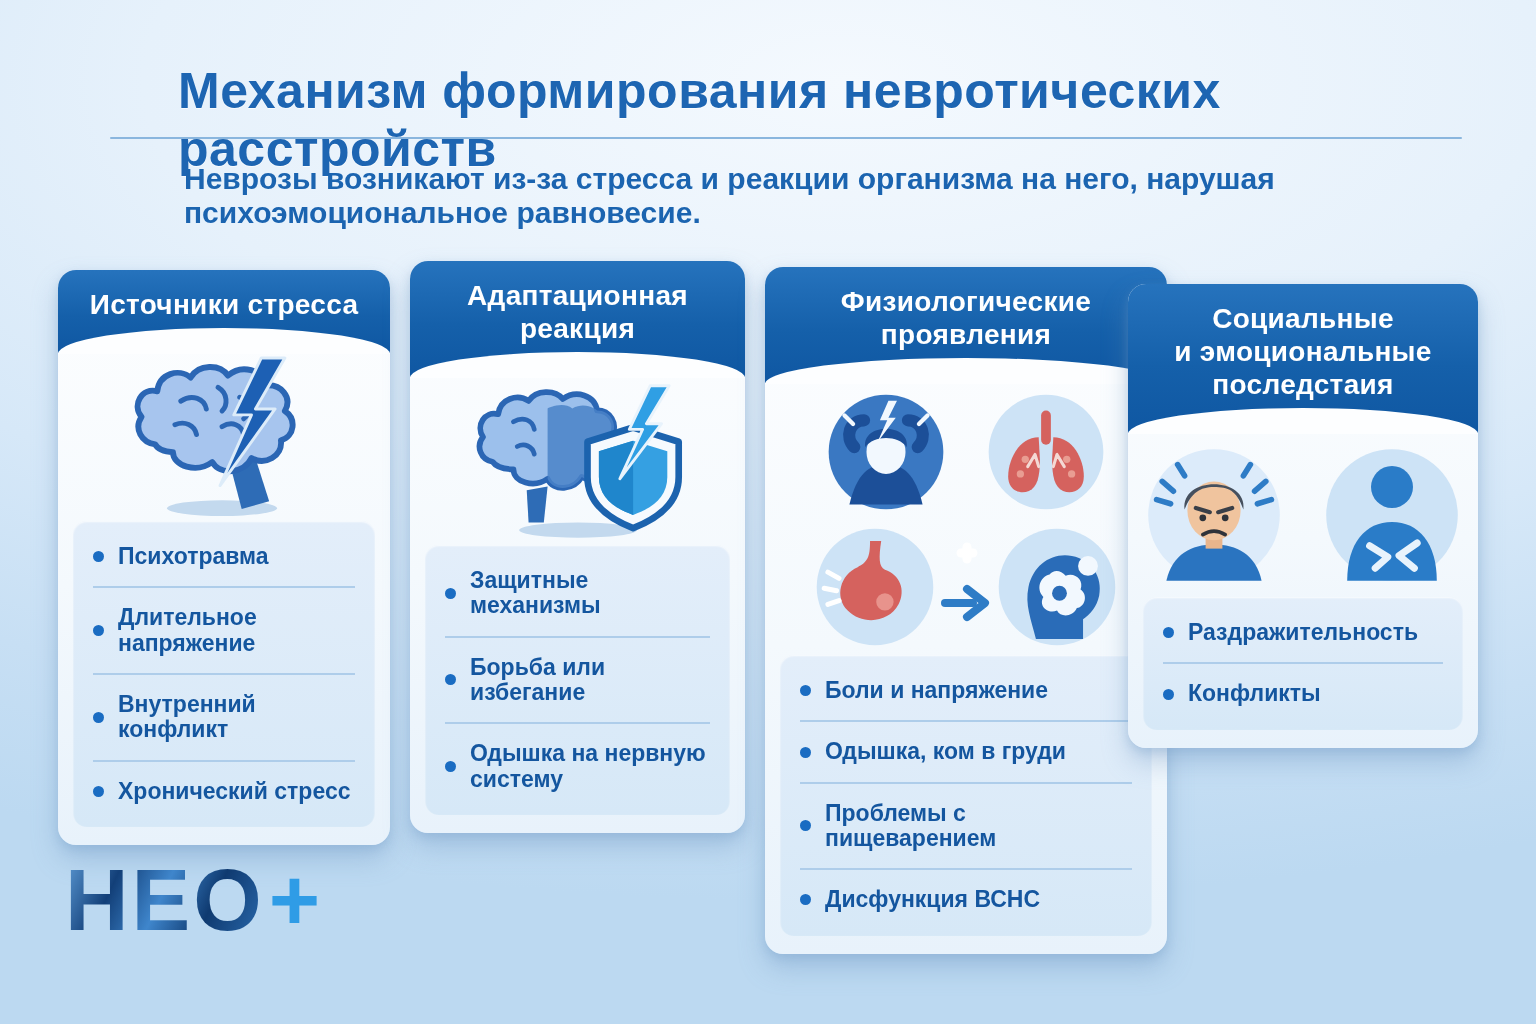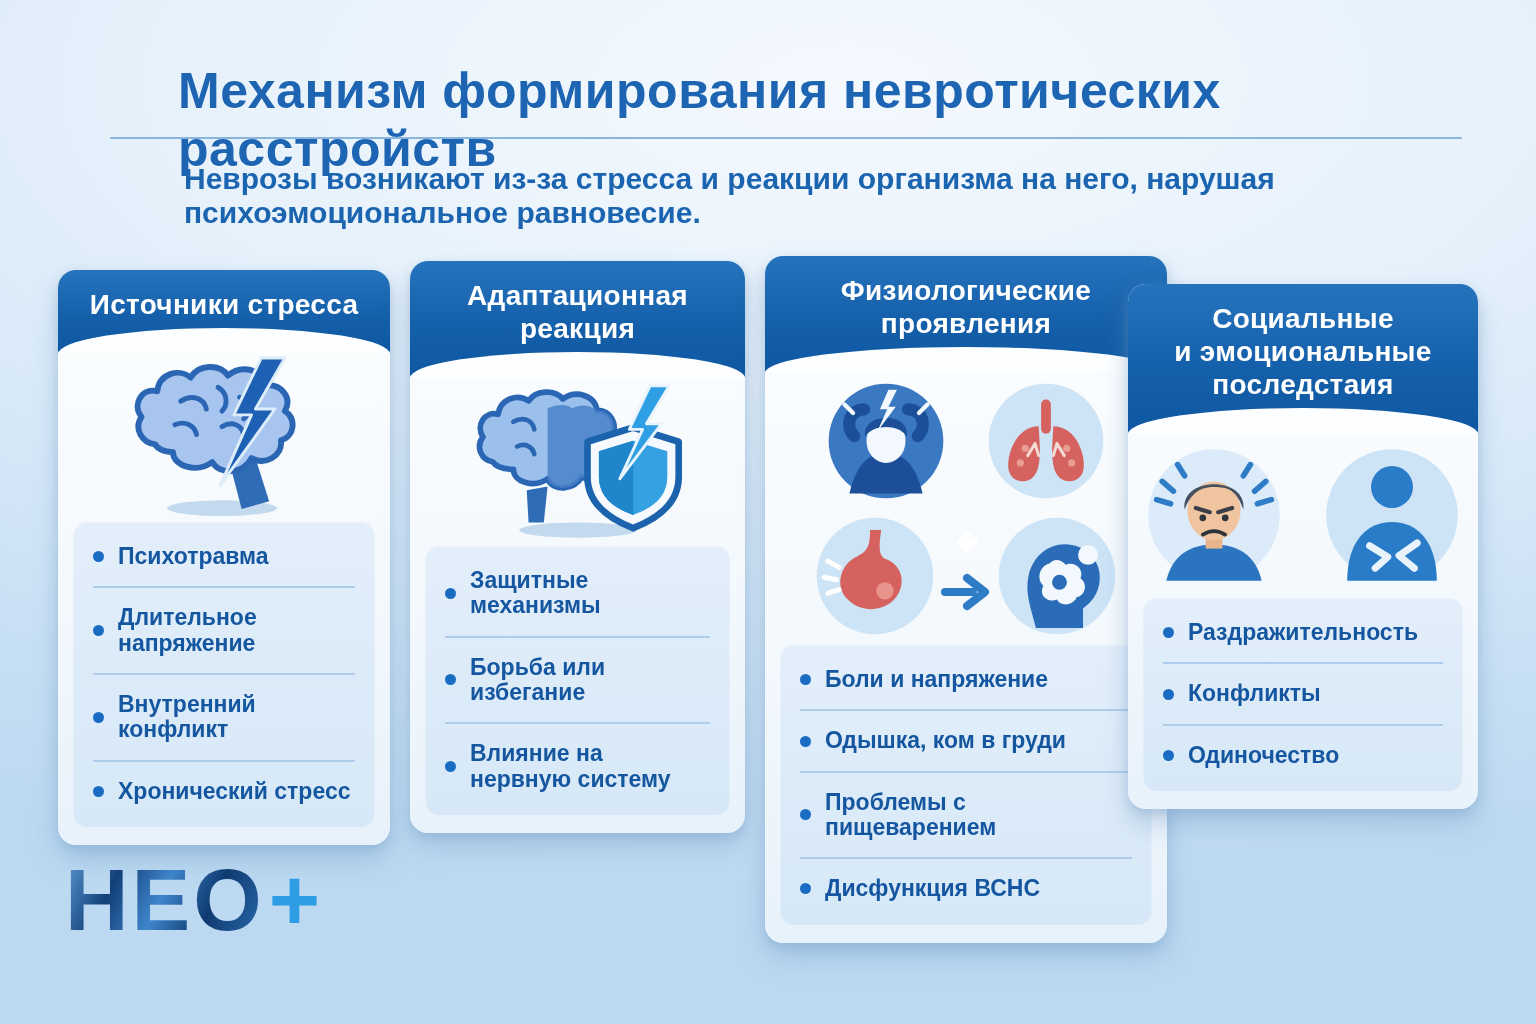--- a/index.html
+++ b/index.html
@@ -24,21 +24,21 @@
     font-size:30px;font-weight:600;color:#1b64b0;
   }
   
   .card{
     position:absolute;border-radius:18px;
     background:linear-gradient(180deg,#fdfeff 0%,#f4f9fd 55%,#e8f2fb 100%);
     box-shadow:0 14px 26px rgba(110,150,195,.38),0 4px 10px rgba(120,160,200,.28);
   }
   .c1{left:58px;top:270px;width:332px;}
   .c2{left:410px;top:261px;width:335px;}
-  .c3{left:765px;top:256px;width:402px;}
+  .c3{left:765px;top:267px;width:402px;}
   .c4{left:1128px;top:284px;width:350px;}
   .card-header{
     position:relative;border-radius:18px 18px 0 0;
     background:linear-gradient(180deg,#2673bd 0%,#1560aa 55%,#0f57a2 100%);
     color:#fff;text-align:center;font-weight:bold;
     padding:18px 8px 32px;line-height:1.18;
   }
   .card-title{display:block;white-space:pre-line;font-size:28px;letter-spacing:.3px;}
   .header-curve{
     position:absolute;left:0;right:0;bottom:-1px;height:26px;
@@ -146,21 +146,21 @@
       <div class="item">
           <span class="dot"></span>
           <span class="item-text">Защитные механизмы</span>
         </div>
       <div class="item">
           <span class="dot"></span>
           <span class="item-text">Борьба или избегание</span>
         </div>
       <div class="item">
           <span class="dot"></span>
-          <span class="item-text">Влияние на нервную систему</span>
+          <span class="item-text">Одышка на нервную систему</span>
         </div>
     </div>
   </section>
 
   <section class="card c3">
     <div class="card-header">
       <span class="card-title">Физиологические
 проявления</span>
       <div class="header-curve"></div>
     </div>
@@ -271,24 +271,20 @@
     </div>
     <div class="list">
       <div class="item">
           <span class="dot"></span>
           <span class="item-text">Раздражительность</span>
         </div>
       <div class="item">
           <span class="dot"></span>
           <span class="item-text">Конфликты</span>
         </div>
-      <div class="item">
-          <span class="dot"></span>
-          <span class="item-text">Одиночество</span>
-        </div>
     </div>
   </section>
 
   <div class="logo">
     <span class="logo-neo">НЕО</span><span class="logo-plus">+</span>
   </div>
 
 </div>
 
 </body></html>

